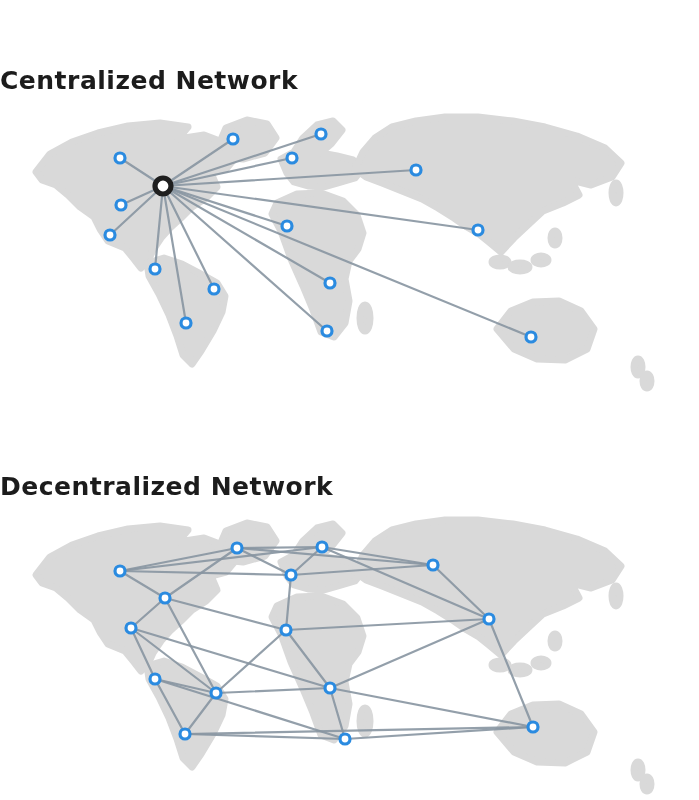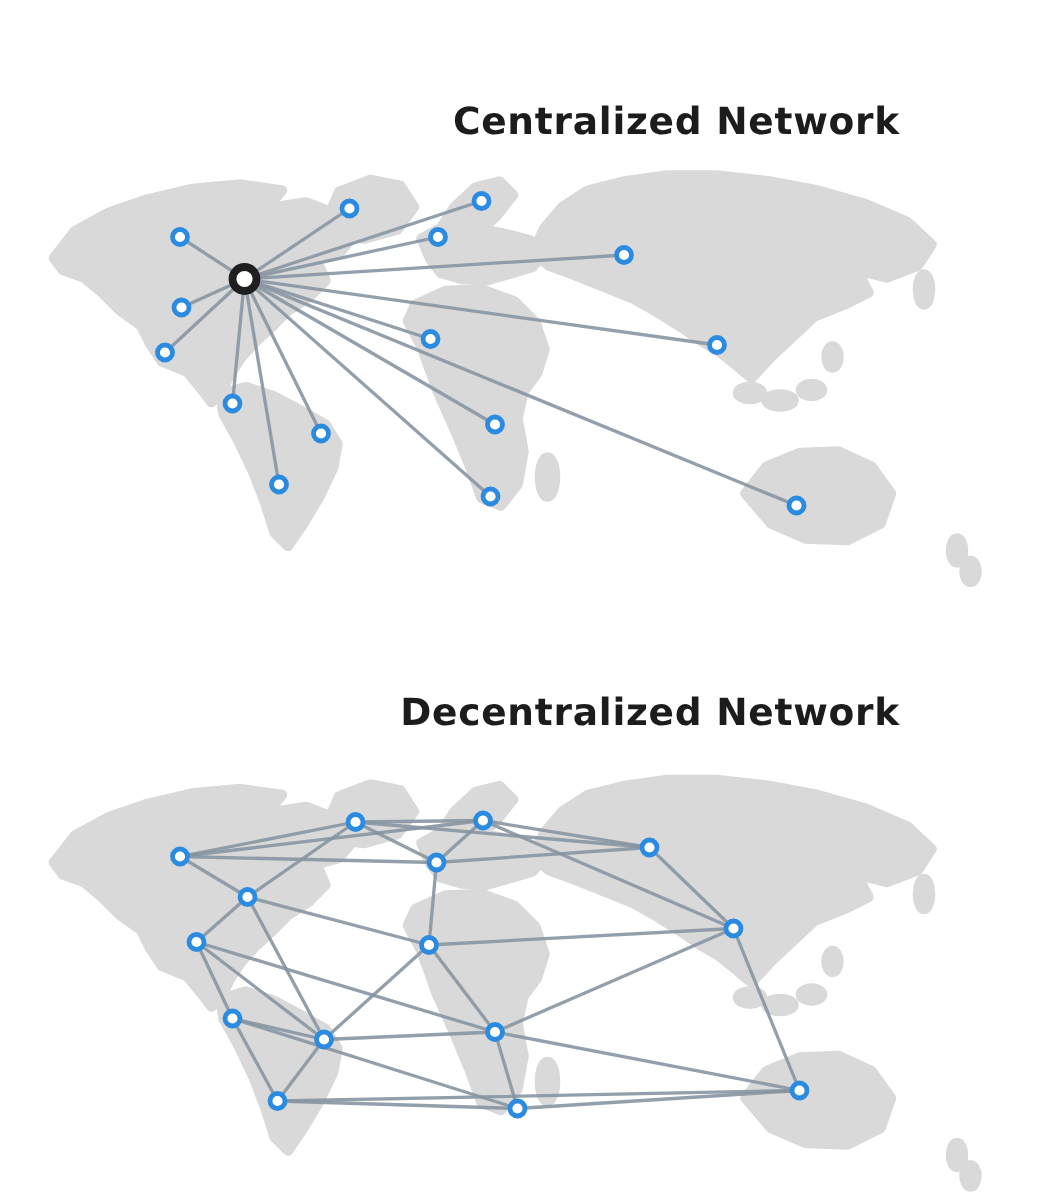--- a/index.html
+++ b/index.html
@@ -9,28 +9,28 @@
     height: 800px;
     background: var(--bg, #ffffff);
     overflow: hidden;
     font-family: "DejaVu Sans", sans-serif;
   }
   .fig-title {
     position: absolute;
     left: 0;
     width: 600px;
     margin: 0;
-    text-align: right;
+    text-align: left;
     font-size: 25px;
     font-weight: bold;
     letter-spacing: 0.5px;
     color: var(--title-color, #1c1c1c);
   }
   .t1 { top: 66px; }
-  .t2 { top: 460px; }
+  .t2 { top: 472px; }
   .map {
     position: absolute;
     left: 20px;
     width: 660px;
     height: 300px;
   }
   .m1 { top: 110px; }
   .m2 { top: 513px; }
   #worldmap path, #worldmap ellipse {
     fill: var(--map-fill, #d9d9d9);

